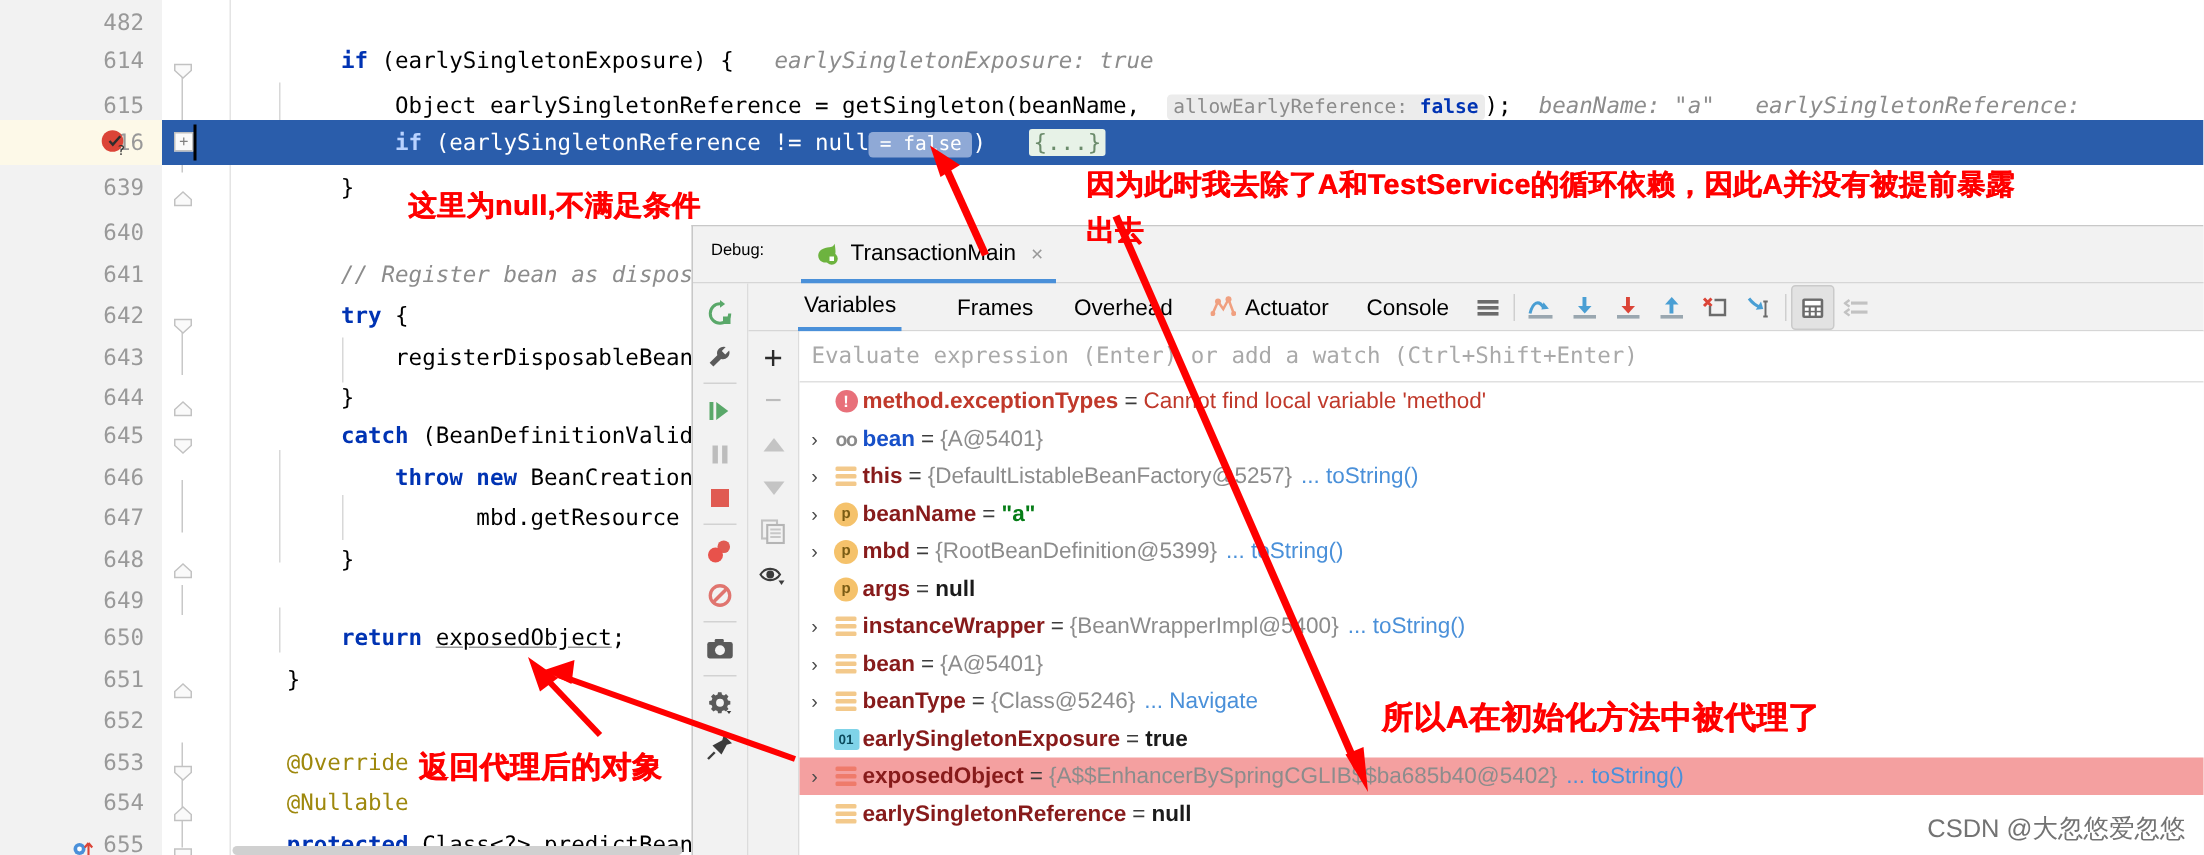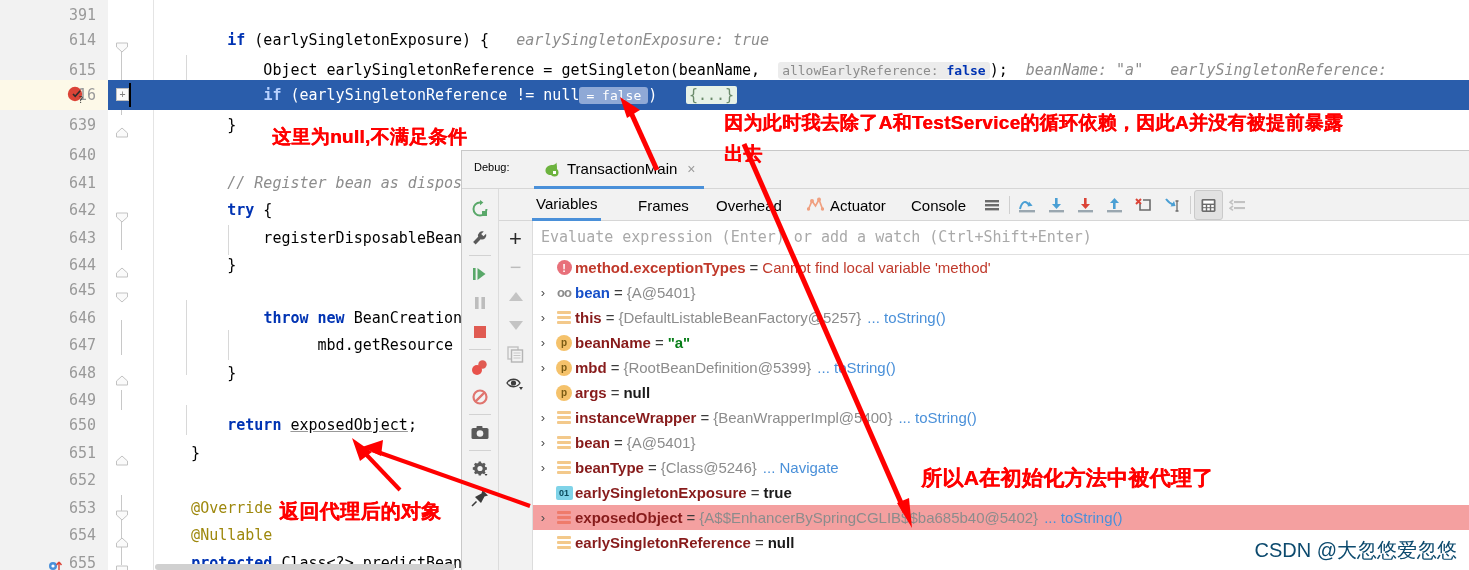--- a/index.html
+++ b/index.html
@@ -204,21 +204,21 @@
   
   .anno {
     position:absolute; color:#ff0000; font-weight:700;
     font-family:"Liberation Sans", sans-serif;
     white-space:pre; letter-spacing:0.3px;
     text-shadow: 0.5px 0 0 #ff0000;
   }
   .arrow-svg { position:absolute; pointer-events:none; }
   .wm {
     position:absolute; right:12px; bottom:6px;
-    color:#0c4a6e; font-size:20px;
+    color:#737373; font-size:17px;
     font-family:"Liberation Sans", sans-serif;
   }
   .hscroll {
     position:absolute; left:155px; bottom:0px; width:300px; height:6px;
     background:#d0d0d0; border-radius:3px;
   }
 </style>
 </head>
 <body>
 
@@ -235,21 +235,21 @@
     <div class="indent-guide" style="left:228px; top:330px; height:30px;"></div>
     <div class="indent-guide" style="left:186px; top:405px; height:30px;"></div>
 
     <div class="fold-line" style="top:45px; height:70px;"></div>
     <div class="fold-line" style="top:215px; height:35px;"></div>
     <div class="fold-line" style="top:320px; height:35px;"></div>
     <div class="fold-line" style="top:390px; height:20px;"></div>
     <div class="fold-line" style="top:495px; height:70px;"></div>
 
     <div class="code-row" style="top:0px;">
-      <span class="ln">391</span>
+      <span class="ln">482</span>
     </div>
 
     <div class="code-row" style="top:25px;padding-left:36px;">
       <span class="ln">614</span>
       <span class="fold-chev" style="top:9px;">
         <svg width="14" height="13" viewBox="0 0 14 13">
             <path d="M1.5 2 h11 v4 l-5.5 5 l-5.5 -5 z" fill="#fafafa" stroke="#c2c2c2" stroke-width="1"></path>
           </svg>
       </span>
       <span class="code-text">        <span class="kw">if</span> (earlySingletonExposure) {   <span class="hintv">earlySingletonExposure: true</span></span>
@@ -321,20 +321,21 @@
       <span class="code-text">        }</span>
     </div>
 
     <div class="code-row" style="top:275px;">
       <span class="ln">645</span>
       <span class="fold-chev" style="top:9px;">
         <svg width="14" height="13" viewBox="0 0 14 13">
             <path d="M1.5 2 h11 v4 l-5.5 5 l-5.5 -5 z" fill="#fafafa" stroke="#c2c2c2" stroke-width="1"></path>
           </svg>
       </span>
+      <span class="code-text">        <span class="kw">catch</span> (BeanDefinitionValid</span>
     </div>
 
     <div class="code-row" style="top:303px;">
       <span class="ln">646</span>
       <span class="code-text">            <span class="kw">throw new</span> BeanCreation</span>
     </div>
 
     <div class="code-row" style="top:330px;">
       <span class="ln">647</span>
       <span class="code-text">                  mbd.getResource</span>

